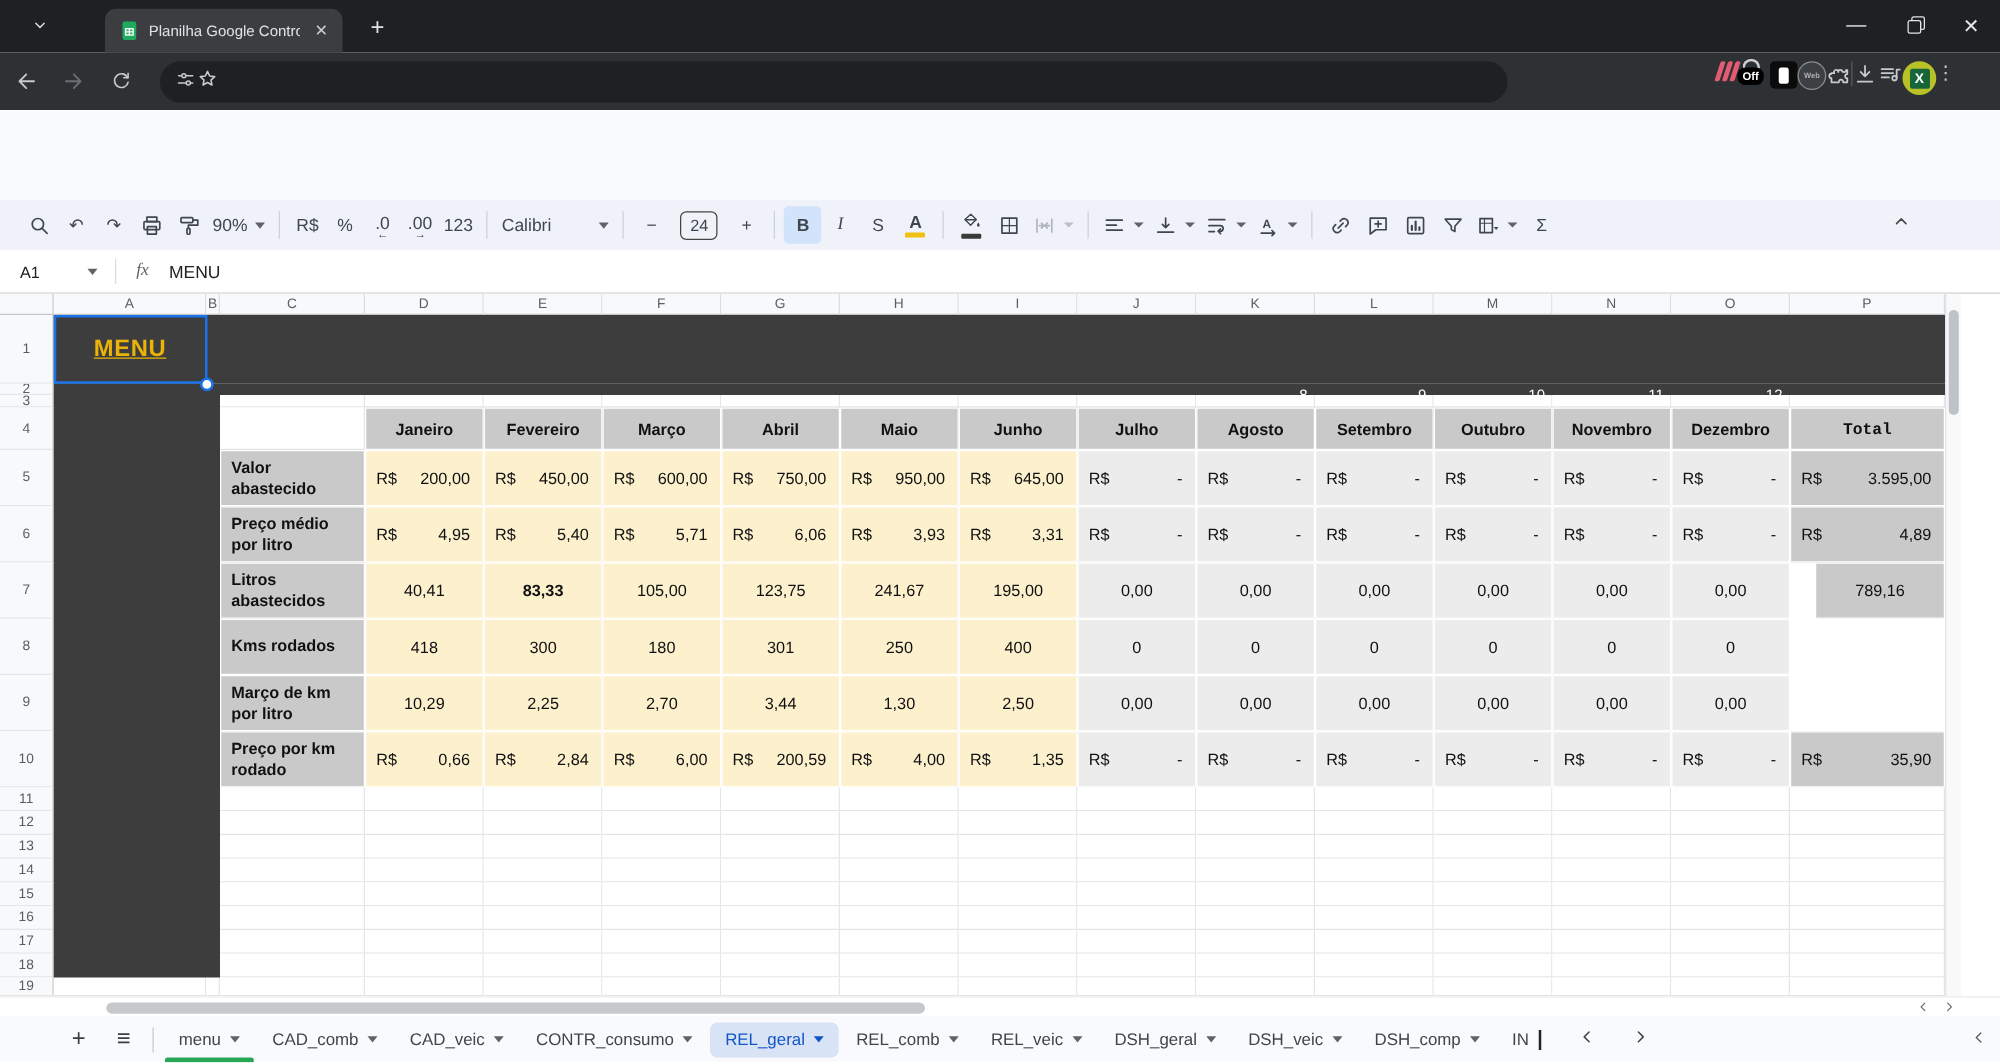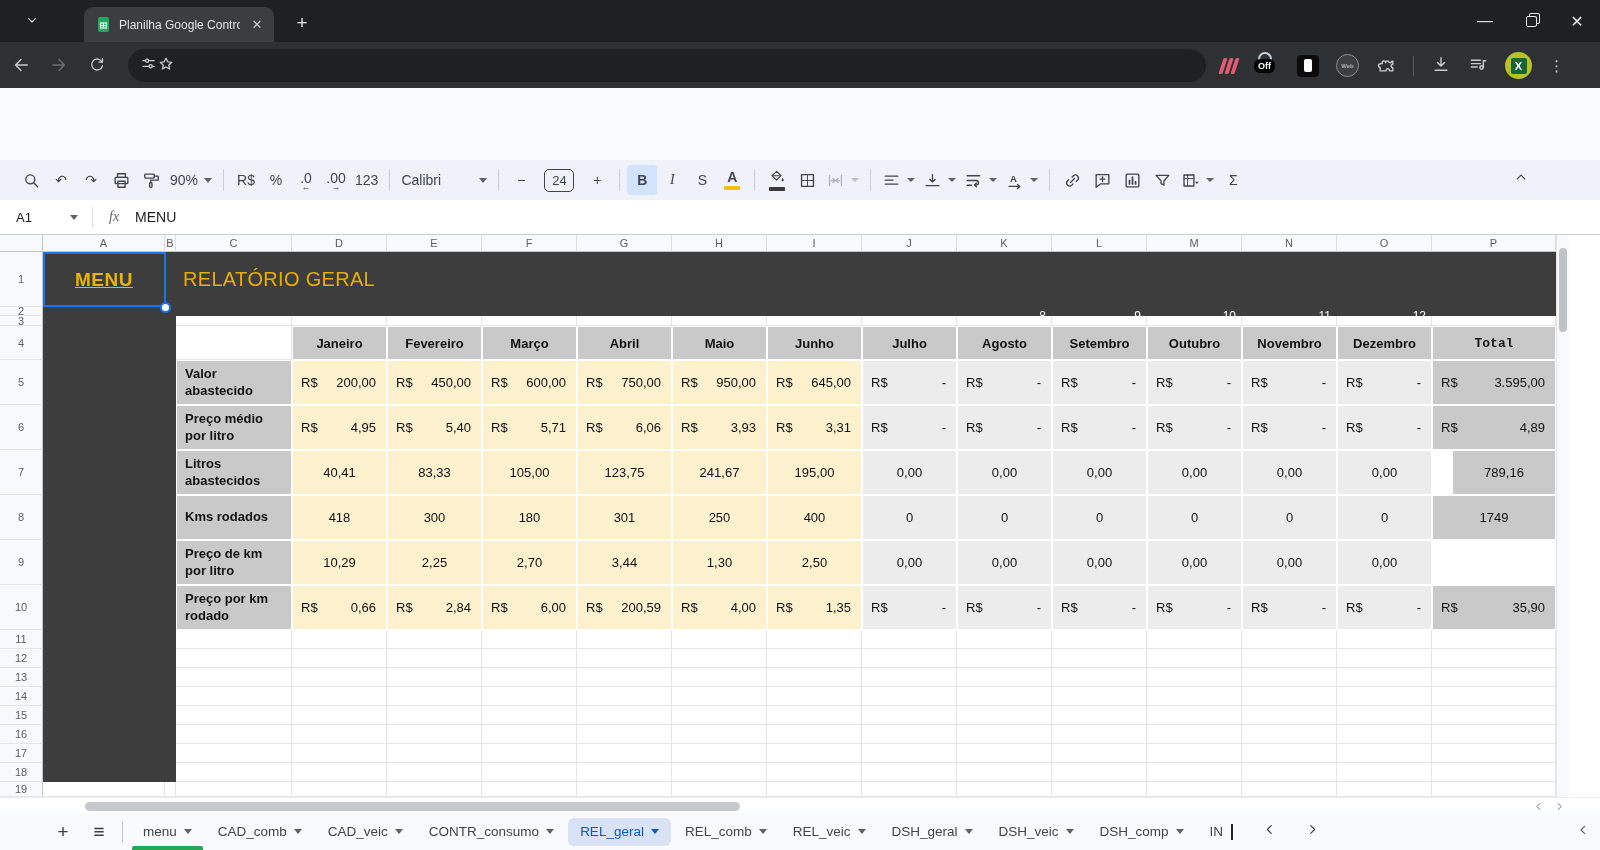--- a/index.html
+++ b/index.html
@@ -20,21 +20,21 @@
   .wc{position:absolute;top:0;height:42px;width:46px;display:flex;align-items:center;justify-content:center;color:#e3e6e9}
   .wc .sq{width:11px;height:11px;border:1.4px solid #e3e6e9;border-radius:2px;box-shadow:3px -3px 0 -1px #1e2022,3px -3px 0 0 #e3e6e9}
 
   .nav{position:absolute;left:0;top:42px;width:100%;height:46px;background:#2e3134;display:flex;align-items:center}
   .navbtn{width:34px;height:34px;display:flex;align-items:center;justify-content:center;color:#c7cacd;margin-left:4px}
   .navbtn.dis{color:#6b6f73}
   .urlpill{position:absolute;left:128px;top:49px;width:1078px;height:33px;background:#1e2022;border-radius:17px;
            display:flex;align-items:center;padding:0 12px;color:#dfe2e6}
   .urlpill .url{flex:1;font-size:14px;color:#e3e6e9;white-space:nowrap;overflow:hidden;margin-left:10px}
   .urlpill .star{color:#c7cacd;margin-right:4px}
-  .exticons{position:absolute;right:36px;top:49px;height:33px;display:flex;align-items:center;gap:17px}
+  .exticons{position:absolute;right:36px;top:49px;height:33px;display:flex;align-items:flex-start;}
   .extdiv{width:1px;height:20px;background:#55585c}
   .slides-ico{display:flex;gap:2px;transform:skewX(-18deg)}
   .slides-ico i{display:block;width:4px;height:16px;background:#e25b72;border-radius:1.5px}
   .offbadge{position:relative;width:26px;height:24px}
   .offbadge .cap{position:absolute;left:4px;top:-2px;width:14px;height:9px;border:2px solid #cfd2d5;border-bottom:none;border-radius:7px 7px 0 0}
   .offbadge .b{position:absolute;left:0;top:5px;background:#000;color:#fff;font-size:9px;font-weight:bold;
                padding:2px 4px;border-radius:6px}
   .cardico{width:22px;height:22px;background:#0b0b0b;border-radius:4px;display:flex;align-items:center;justify-content:center}
   .cardico i{width:8px;height:13px;background:#fff;border-radius:2px;display:block}
   .webico{width:23px;height:23px;border-radius:50%;background:#3d4043;border:1px solid #8a8d91;color:#aeb1b5;
@@ -494,21 +494,20 @@
       <div class="gut" style="grid-area: 13 / 1;">12</div>
       <div class="gut" style="grid-area: 14 / 1;">13</div>
       <div class="gut" style="grid-area: 15 / 1;">14</div>
       <div class="gut" style="grid-area: 16 / 1;">15</div>
       <div class="gut" style="grid-area: 17 / 1;">16</div>
       <div class="gut" style="grid-area: 18 / 1;">17</div>
       <div class="gut" style="grid-area: 19 / 1;">18</div>
       <div class="gut" style="grid-area: 20 / 1;">19</div>
       <div class="darkcell" style="grid-area: 2 / 2 / 3 / 18;">
         <div class="menu-link">MENU</div>
-        <div class="report-title">RELATÓRIO GERAL</div>
       </div>
       <div class="darkcell" style="grid-area: 3 / 2 / 4 / 18;">
         <div class="rownum2" style="left: 981px;">8</div>
         <div class="rownum2" style="left: 1076px;">9</div>
         <div class="rownum2" style="left: 1171px;">10</div>
         <div class="rownum2" style="left: 1266px;">11</div>
         <div class="rownum2" style="left: 1361px;">12</div>
       </div>
       <div class="darkcell" style="grid-area: 4 / 2 / 20 / 4;"></div>
       <div class="wcell" style="grid-area: 4 / 4;"></div>
@@ -640,21 +639,21 @@
       <div class="cell cur off" style="grid-area: 7 / 16;">
         <span>R$</span>
         <span>-</span>
       </div>
       <div class="cell cur tot" style="grid-area: 7 / 17;">
         <span>R$</span>
         <span>4,89</span>
       </div>
       <div class="lab" style="grid-area: 8 / 4;">Litros abastecidos</div>
       <div class="cell num cream" style="grid-area: 8 / 5;">40,41</div>
-      <div class="cell num cream" style="grid-area: 8 / 6;">83,33</div>
+      <div class="cell num cream" style="grid-area: 8 / 6; font-weight: bold;">83,33</div>
       <div class="cell num cream" style="grid-area: 8 / 7;">105,00</div>
       <div class="cell num cream" style="grid-area: 8 / 8;">123,75</div>
       <div class="cell num cream" style="grid-area: 8 / 9;">241,67</div>
       <div class="cell num cream" style="grid-area: 8 / 10;">195,00</div>
       <div class="cell num off" style="grid-area: 8 / 11;">0,00</div>
       <div class="cell num off" style="grid-area: 8 / 12;">0,00</div>
       <div class="cell num off" style="grid-area: 8 / 13;">0,00</div>
       <div class="cell num off" style="grid-area: 8 / 14;">0,00</div>
       <div class="cell num off" style="grid-area: 8 / 15;">0,00</div>
       <div class="cell num off" style="grid-area: 8 / 16;">0,00</div>
@@ -665,22 +664,21 @@
       <div class="cell num cream" style="grid-area: 9 / 7;">180</div>
       <div class="cell num cream" style="grid-area: 9 / 8;">301</div>
       <div class="cell num cream" style="grid-area: 9 / 9;">250</div>
       <div class="cell num cream" style="grid-area: 9 / 10;">400</div>
       <div class="cell num off" style="grid-area: 9 / 11;">0</div>
       <div class="cell num off" style="grid-area: 9 / 12;">0</div>
       <div class="cell num off" style="grid-area: 9 / 13;">0</div>
       <div class="cell num off" style="grid-area: 9 / 14;">0</div>
       <div class="cell num off" style="grid-area: 9 / 15;">0</div>
       <div class="cell num off" style="grid-area: 9 / 16;">0</div>
-      <div class="cell num tot" style="grid-area: 9 / 17;">1749</div>
-      <div class="lab" style="grid-area: 10 / 4;">Preço de km por litro</div>
+      <div class="lab" style="grid-area: 10 / 4;">Março de km por litro</div>
       <div class="cell num cream" style="grid-area: 10 / 5;">10,29</div>
       <div class="cell num cream" style="grid-area: 10 / 6;">2,25</div>
       <div class="cell num cream" style="grid-area: 10 / 7;">2,70</div>
       <div class="cell num cream" style="grid-area: 10 / 8;">3,44</div>
       <div class="cell num cream" style="grid-area: 10 / 9;">1,30</div>
       <div class="cell num cream" style="grid-area: 10 / 10;">2,50</div>
       <div class="cell num off" style="grid-area: 10 / 11;">0,00</div>
       <div class="cell num off" style="grid-area: 10 / 12;">0,00</div>
       <div class="cell num off" style="grid-area: 10 / 13;">0,00</div>
       <div class="cell num off" style="grid-area: 10 / 14;">0,00</div>

